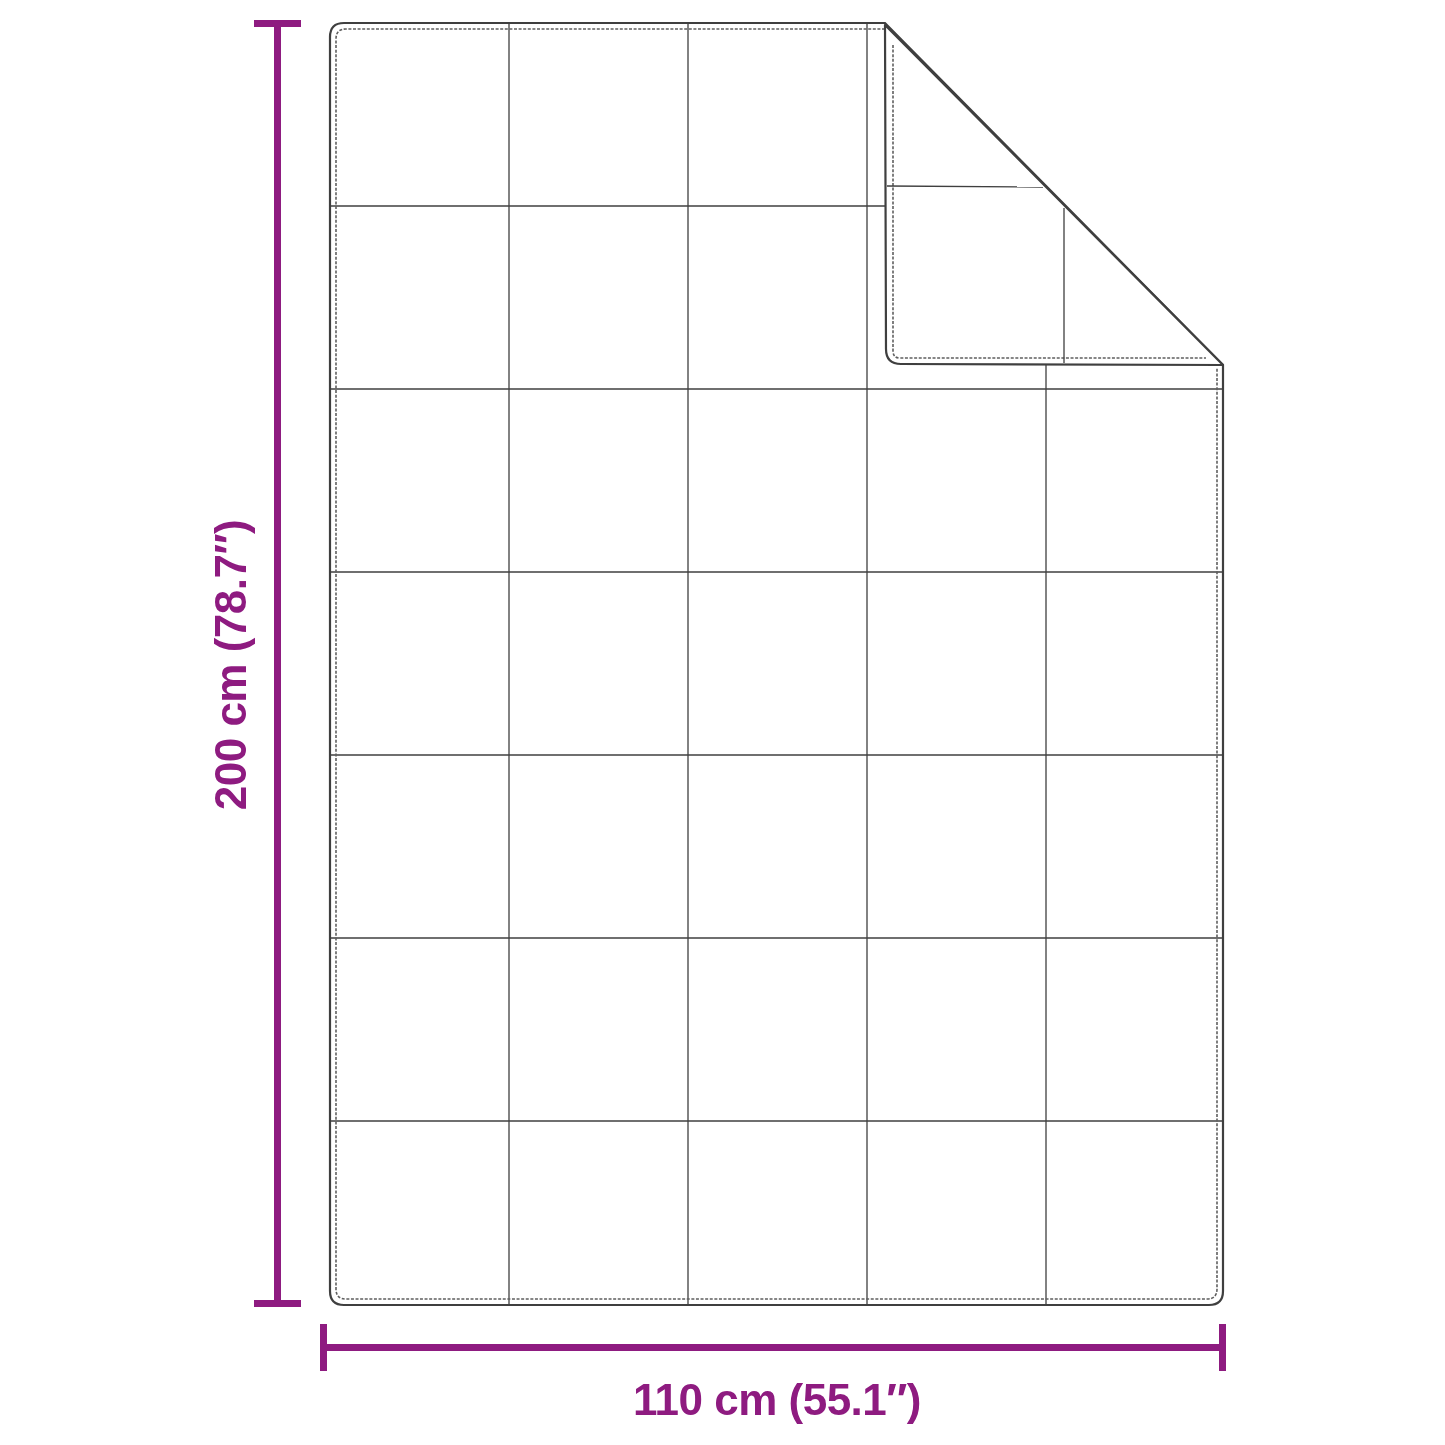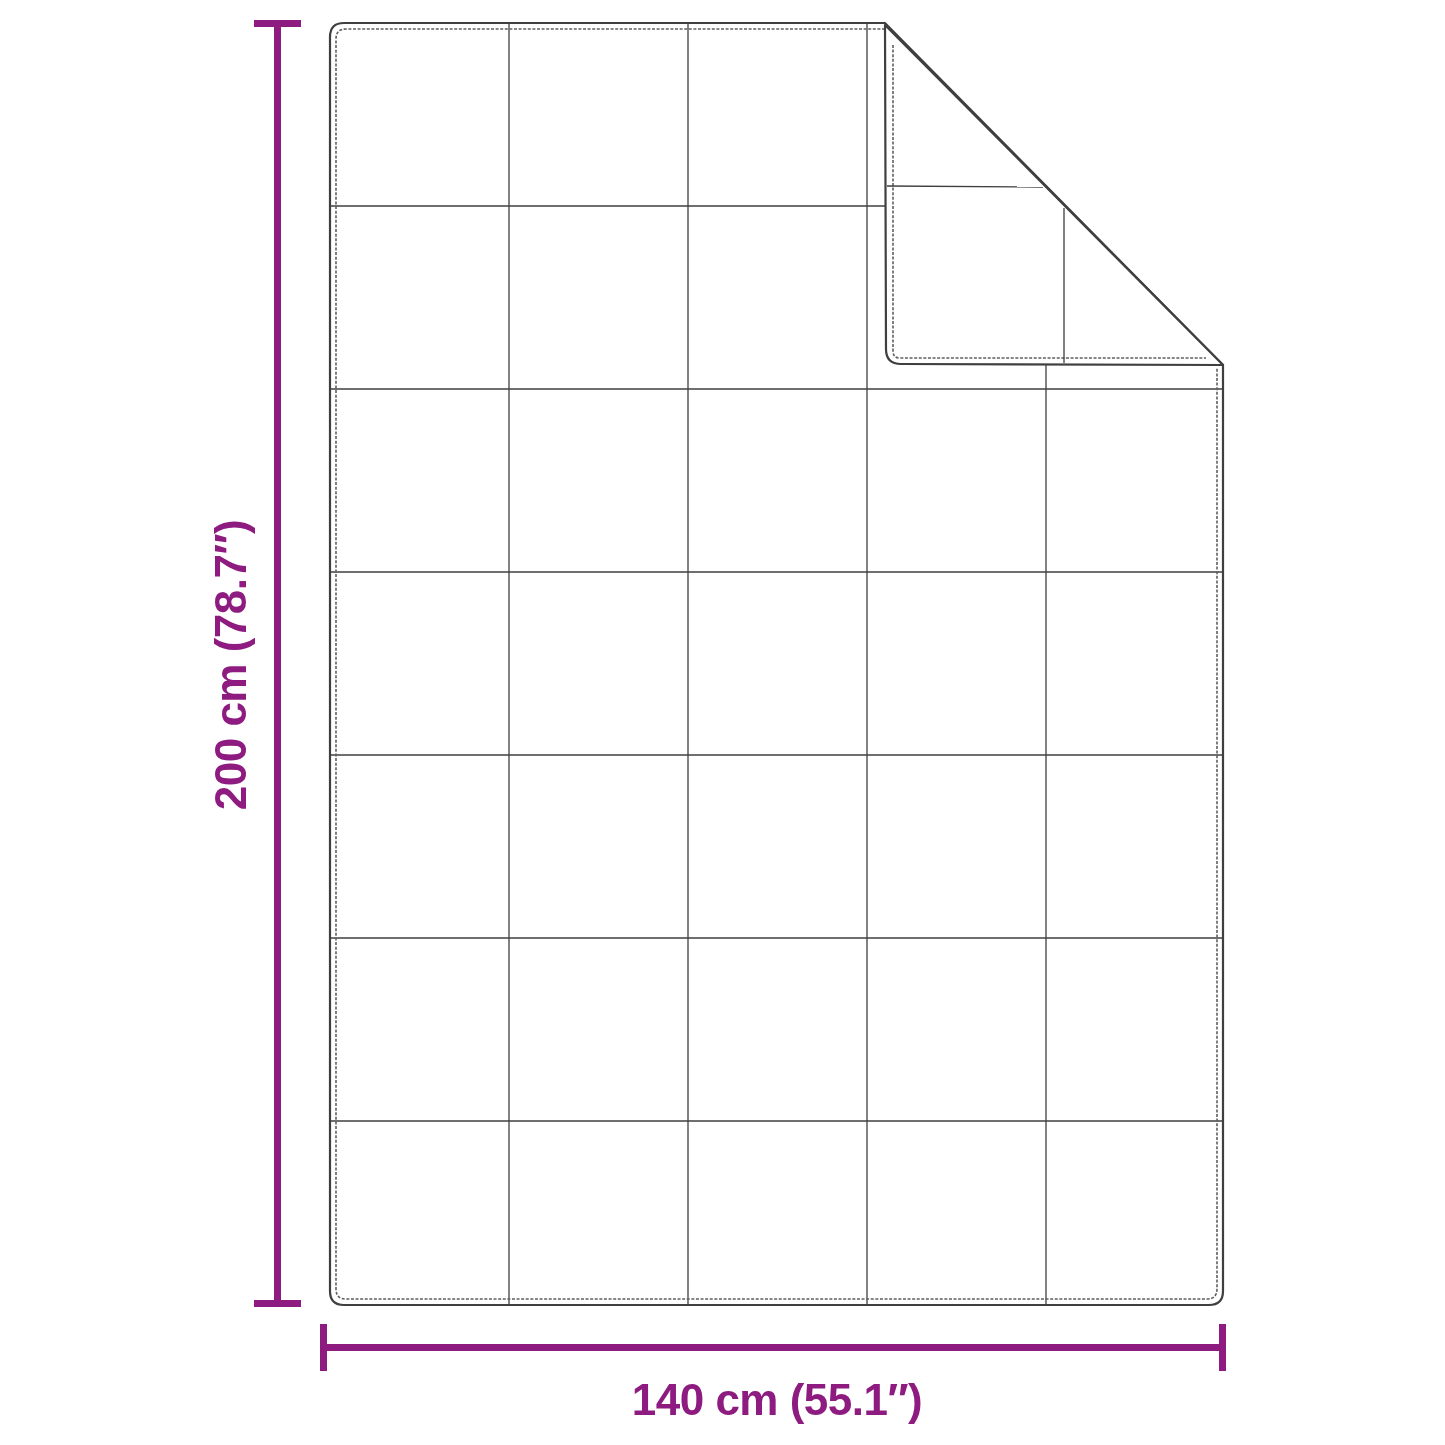--- a/index.html
+++ b/index.html
@@ -91,15 +91,15 @@
   </svg>
 
   <div class="dim-bar v-line" style="background: rgb(142, 27, 128);"></div>
   <div class="dim-bar v-cap-t" style="background: rgb(142, 27, 128);"></div>
   <div class="dim-bar v-cap-b" style="background: rgb(142, 27, 128);"></div>
   <div class="dim-label dim-label-v" style="color: rgb(142, 27, 128);">200 cm (78.7″)</div>
 
   <div class="dim-bar h-line" style="background: rgb(142, 27, 128);"></div>
   <div class="dim-bar h-cap-l" style="background: rgb(142, 27, 128);"></div>
   <div class="dim-bar h-cap-r" style="background: rgb(142, 27, 128);"></div>
-  <div class="dim-label dim-label-h" style="color: rgb(142, 27, 128);">140 cm (55.1″)</div>
+  <div class="dim-label dim-label-h" style="color: rgb(142, 27, 128);">110 cm (55.1″)</div>
 
 </div>
 
 </body></html>

